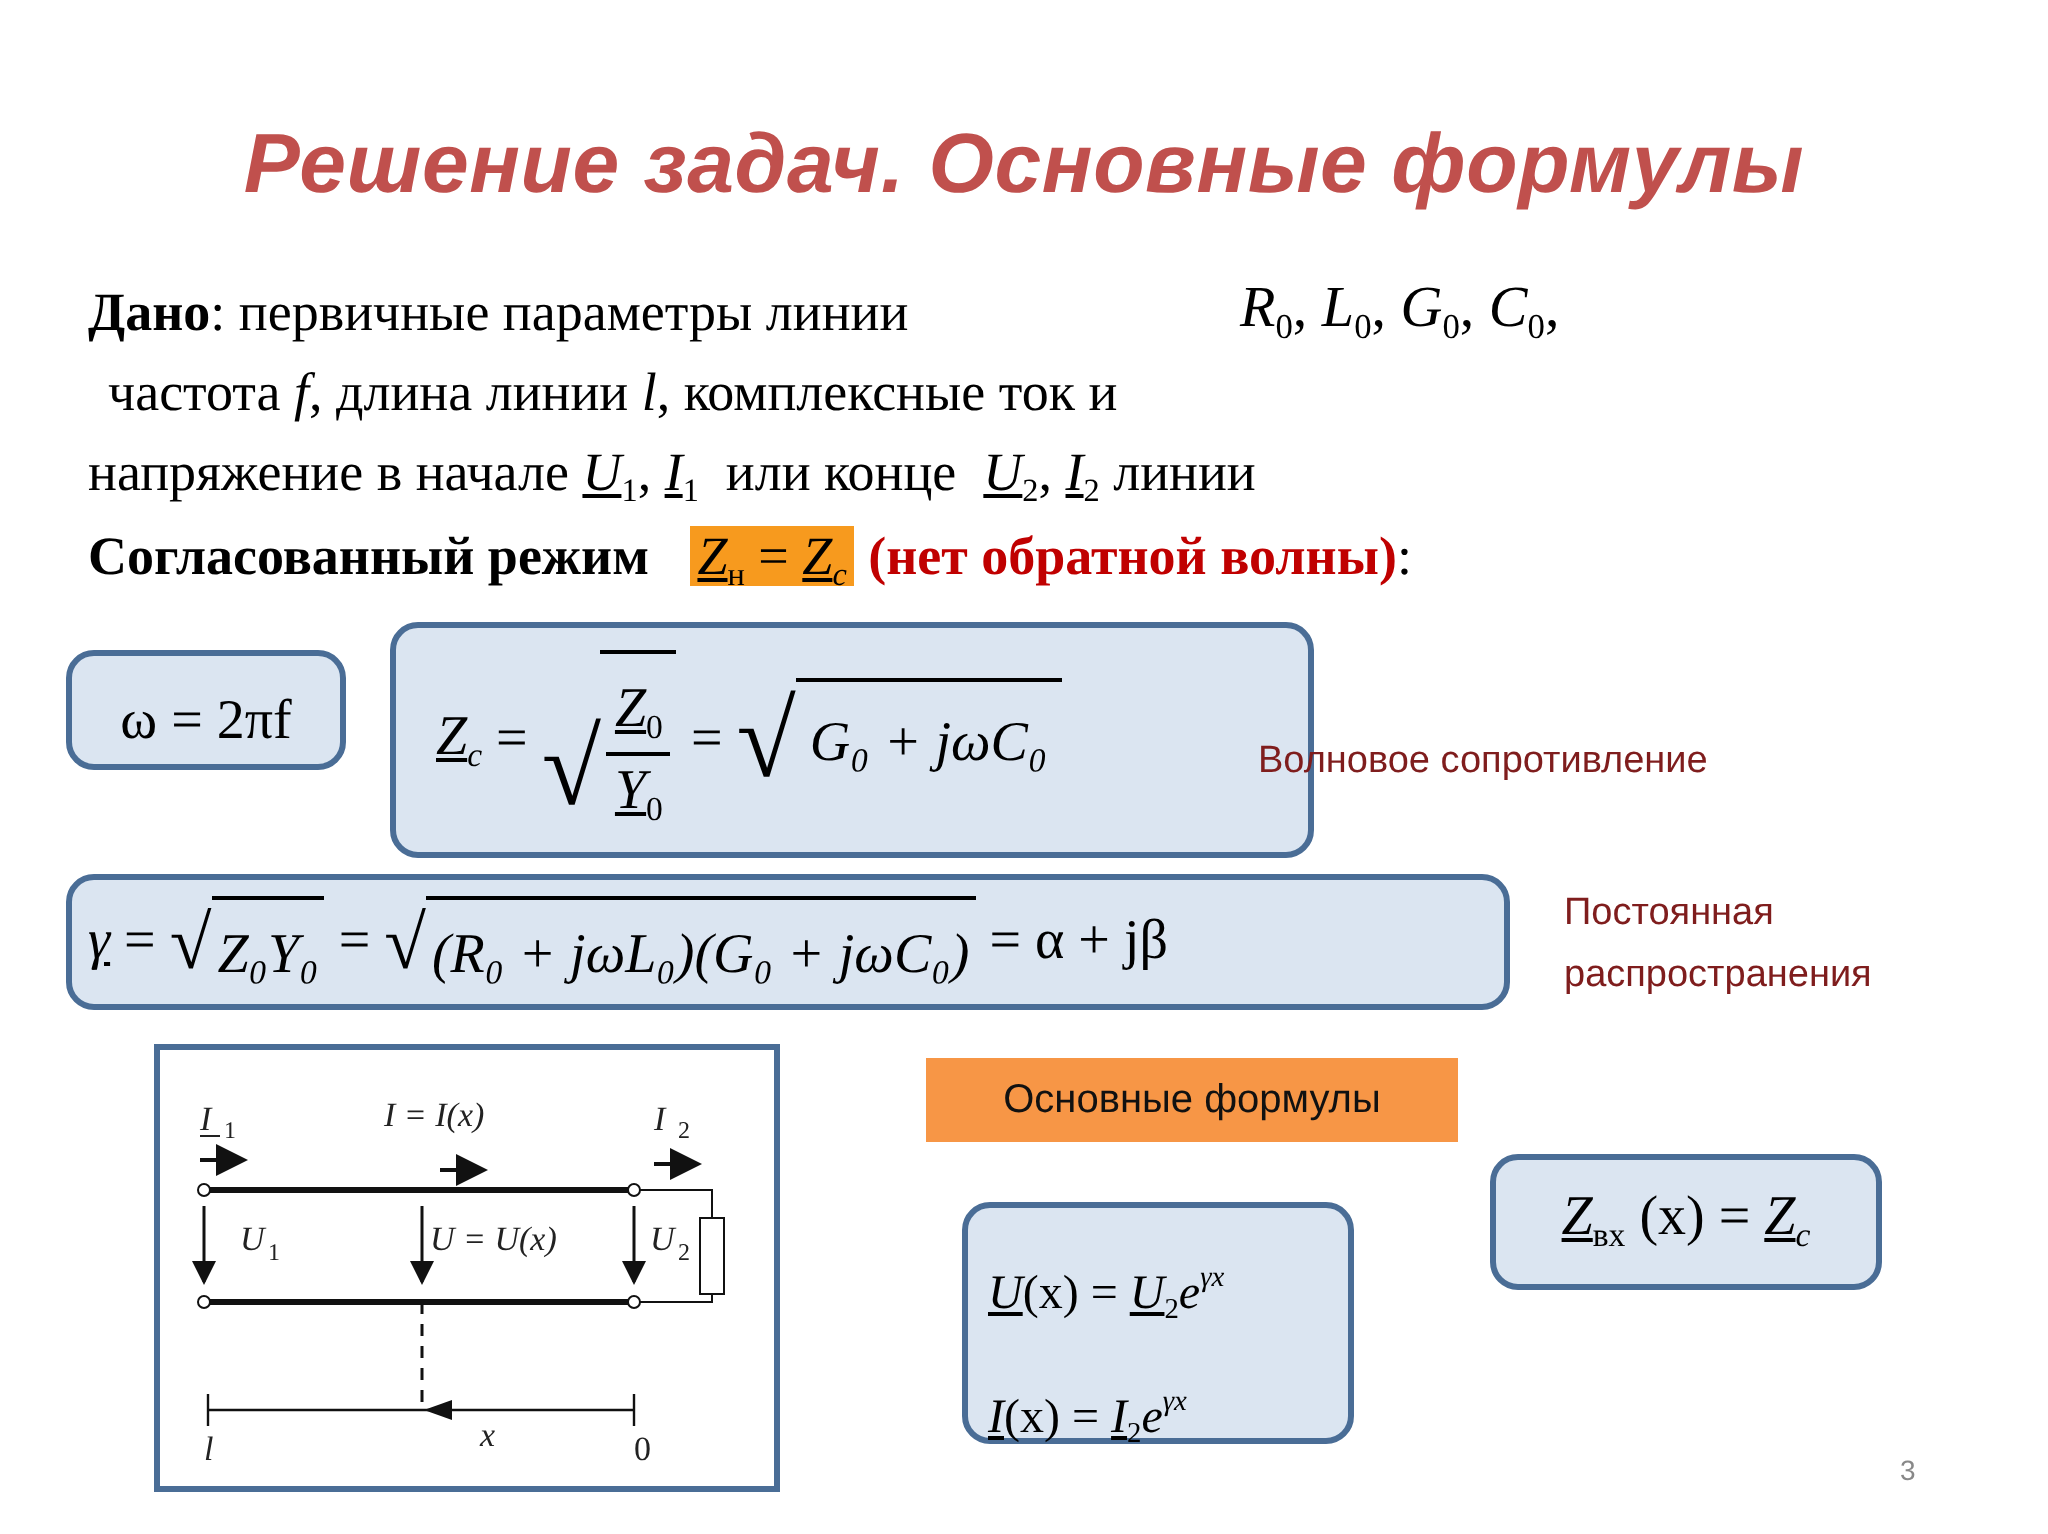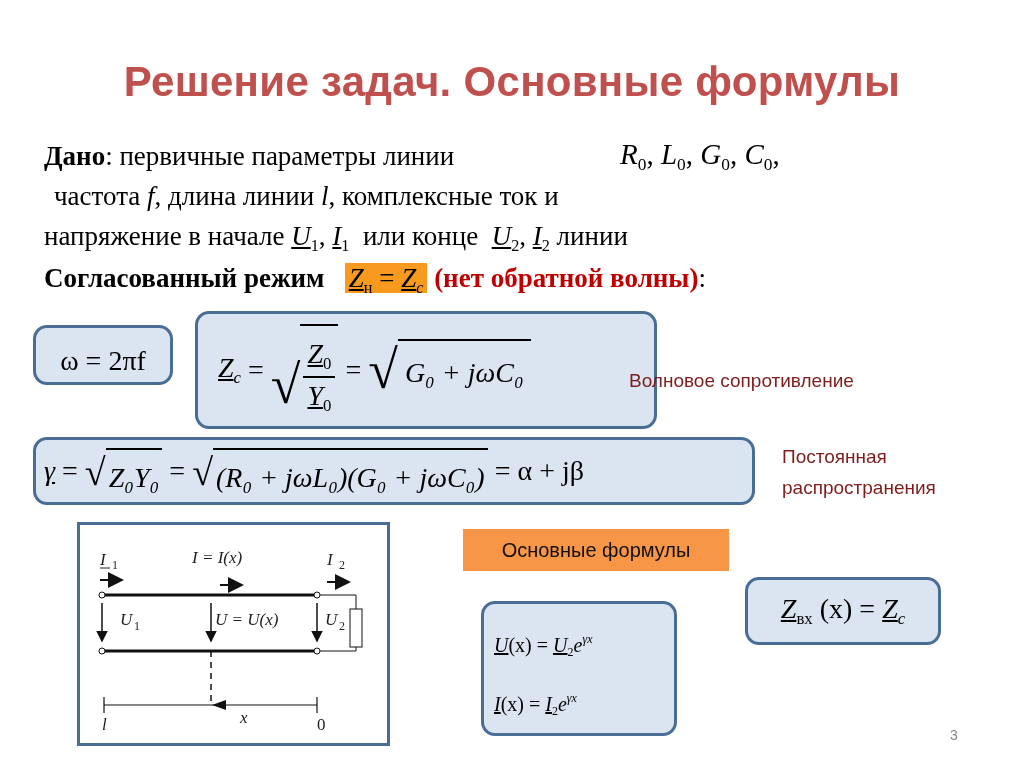--- a/index.html
+++ b/index.html
@@ -1,20 +1,20 @@
 <!DOCTYPE html>
 <html><head>
 <meta charset="utf-8">
 <style>
   html, body { margin:0; padding:0; }
   body { width:1024px; height:767px; background:#ffffff; position:relative; overflow:hidden;
          font-family:"Liberation Serif", serif; color:#000; }
   .abs { position:absolute; }
   .title { left:0; width:1024px; top:58px; text-align:center; font-family:"Liberation Sans", sans-serif;
-           font-weight:bold; font-size:42px; color:#c0504d; letter-spacing:0.3px; }
+           font-weight:bold; font-size:42px; color:#c0504d; letter-spacing:0.3px;font-style:italic; }
   .line { font-size:27px; white-space:nowrap; line-height:32px; }
   .ul { text-decoration:underline; }
   i { font-style:italic; }
   sub { font-size:60%; vertical-align:-0.35em; }
   sup { font-size:60%; vertical-align:0.75em; }
   .bold { font-weight:bold; }
   .red { color:#c00000; font-weight:bold; }
   .orange-hl { background:#f79a1e; padding:0 4px; }
   .fbox { background:#dbe5f1; border:3px solid #4a6d96; border-radius:14px; box-sizing:border-box; }
   .label { font-family:"Liberation Sans", sans-serif; font-size:19px; color:#7f1d1d; line-height:26px; }
@@ -157,21 +157,21 @@
 
     <line x1="24" y1="180" x2="237" y2="180" stroke="#111" stroke-width="1.2"></line>
     <line x1="24" y1="172" x2="24" y2="188" stroke="#111" stroke-width="1.2"></line>
     <line x1="237" y1="172" x2="237" y2="188" stroke="#111" stroke-width="1.2"></line>
     <path d="M132,180 L146,175 L146,185 z" fill="#111"></path>
   </svg>
 </div>
 
 <div class="abs tag">Основные формулы</div>
 
-<div class="abs fbox" style="left:481px; top:601px; width:196px; height:135px; font-size:20px; padding:12px 11px 0 10px;">
+<div class="abs fbox" style="left:481px; top:601px; width:196px; height:121px; font-size:24px; padding:12px 11px 0 10px;">
   <div style="line-height:46px;">
     <i class="ul">U</i><span>(x) =</span>
     <i class="ul">U</i><sub>2</sub><i>e</i><sup><i>γx</i></sup>
   </div>
   <div style="line-height:46px;">
     <i class="ul">I</i><span>(x) =</span>
     <i class="ul">I</i><sub>2</sub><i>e</i><sup><i>γx</i></sup>
   </div>
 </div>
 

